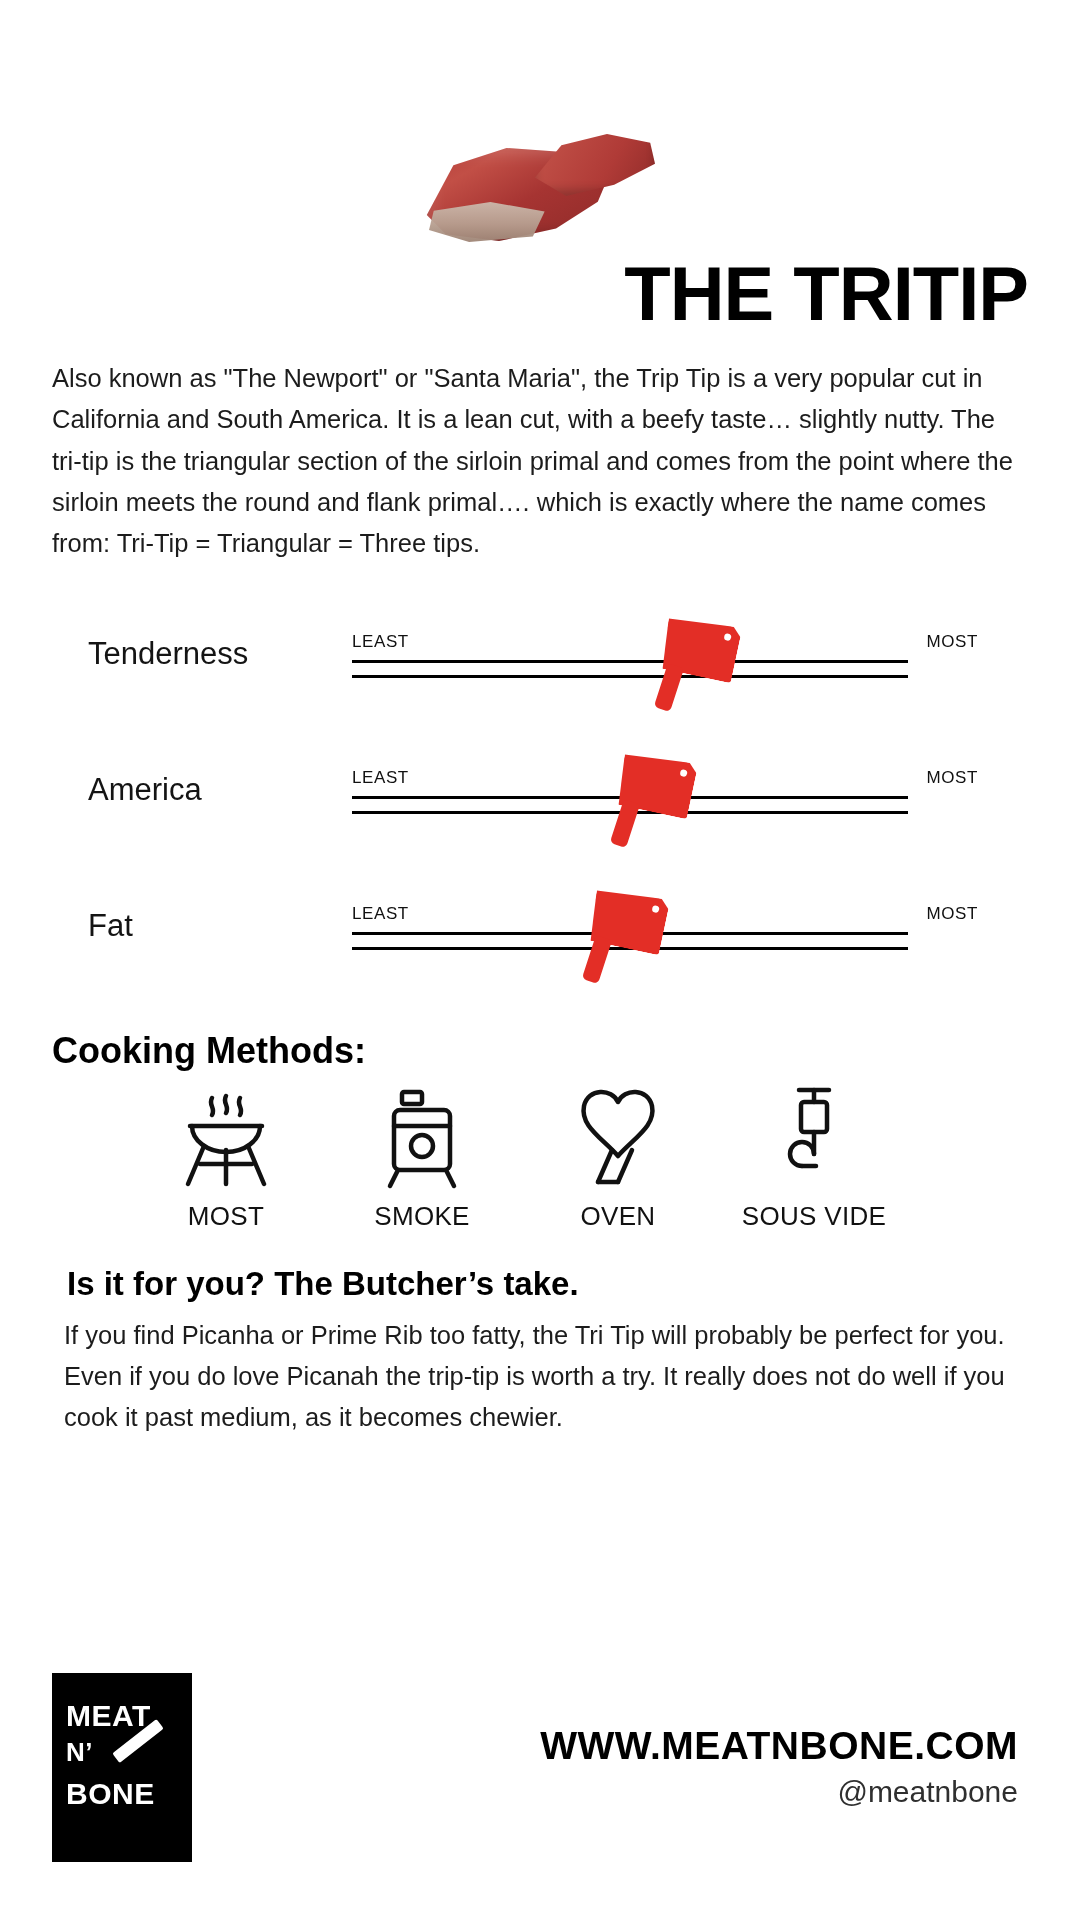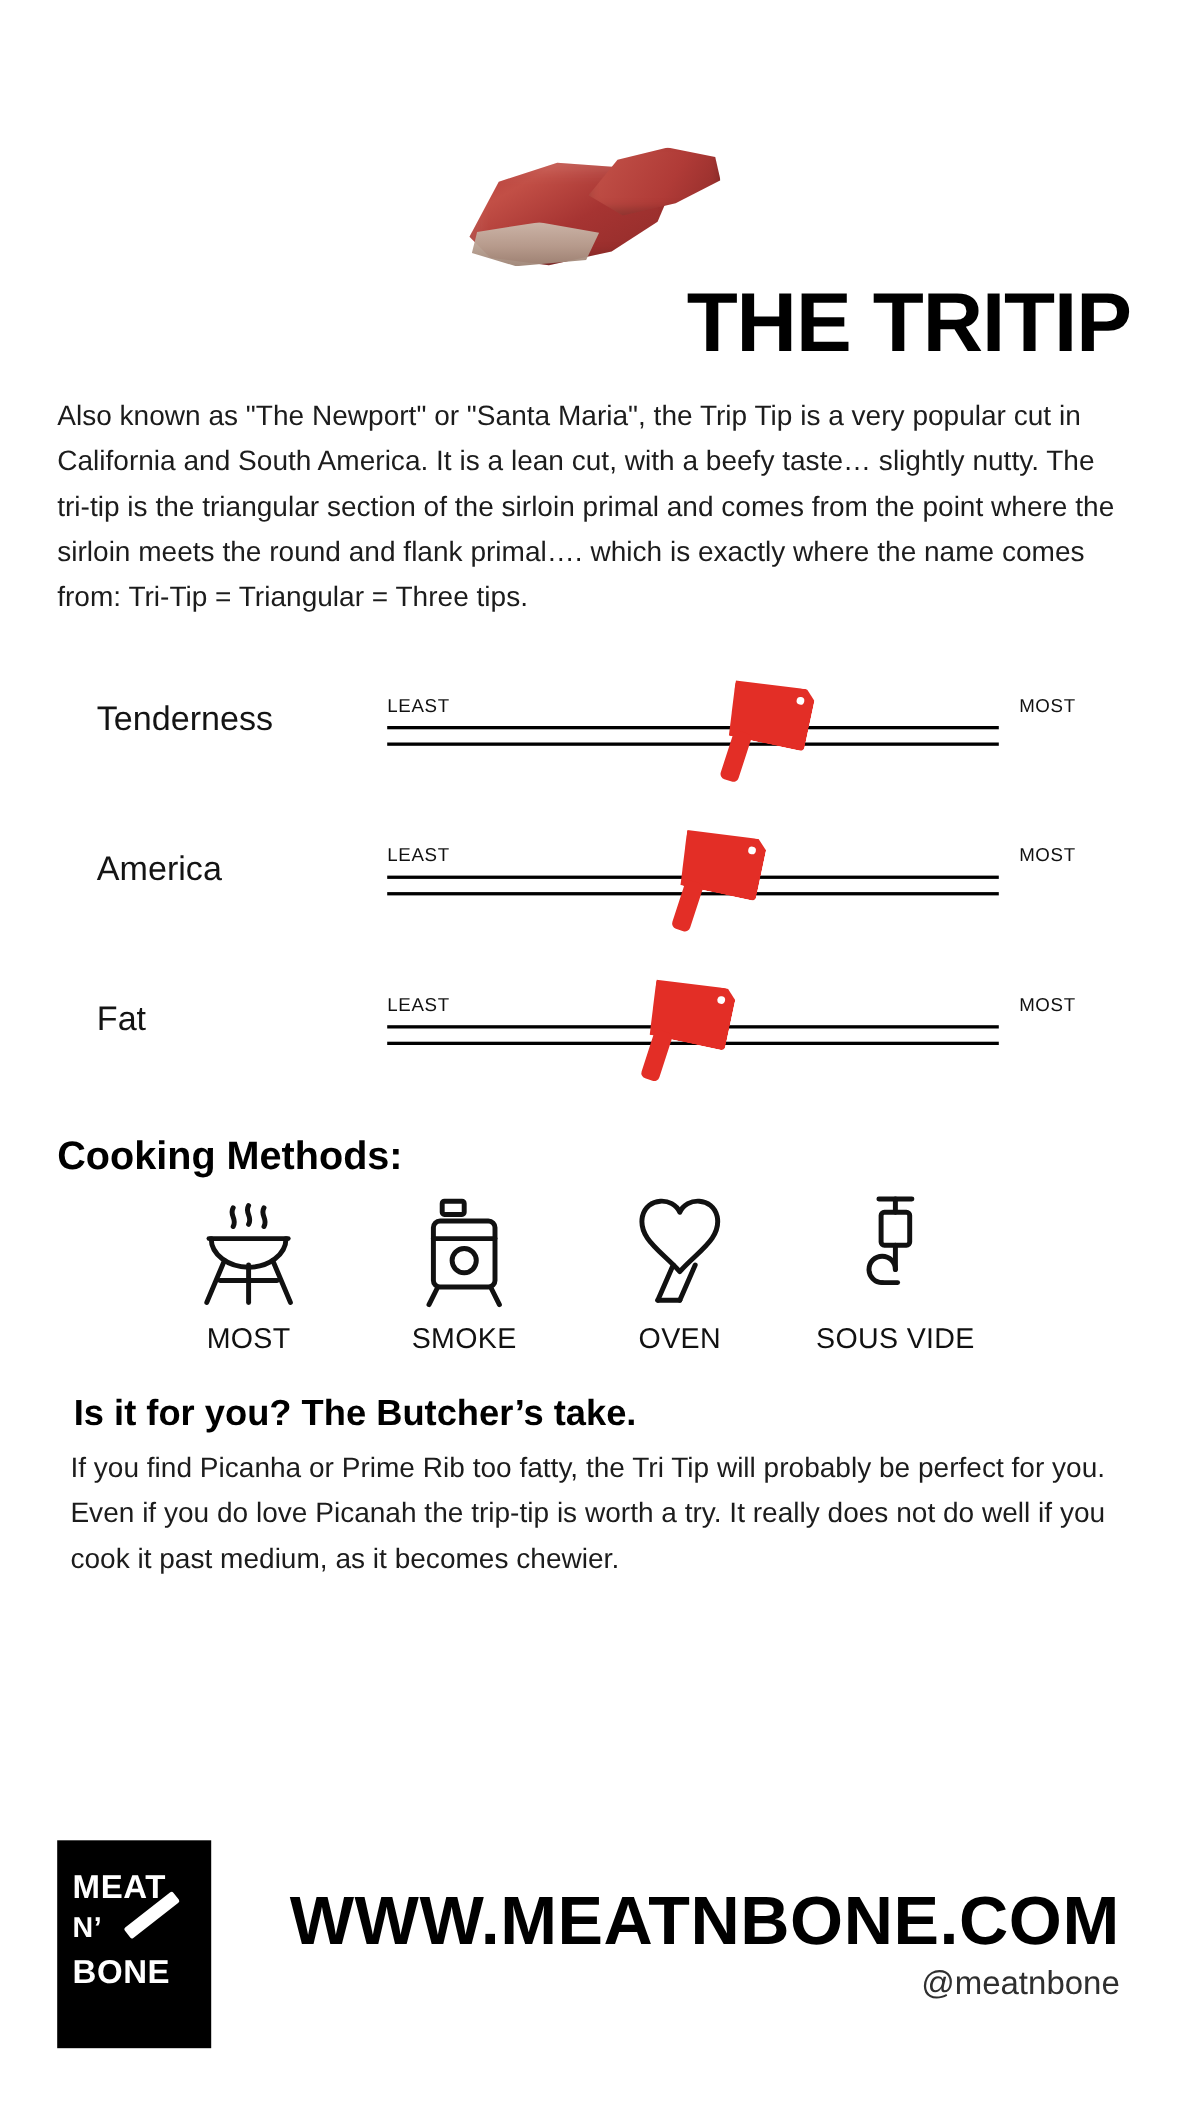--- a/index.html
+++ b/index.html
@@ -257,21 +257,21 @@
     background: #fff;
     transform: rotate(-38deg);
     border-radius: 2px;
   }
   .footer-right {
     flex: 1 1 auto;
     text-align: right;
     padding-right: 10px;
   }
   .site {
-    font-size: 62px;
+    font-size: 39px;
     font-weight: 900;
     letter-spacing: 0.5px;
     color: #000;
     line-height: 1.05;
   }
   .handle-text {
     font-size: 30px;
     color: #2f2f2f;
     margin-top: 8px;
   }

